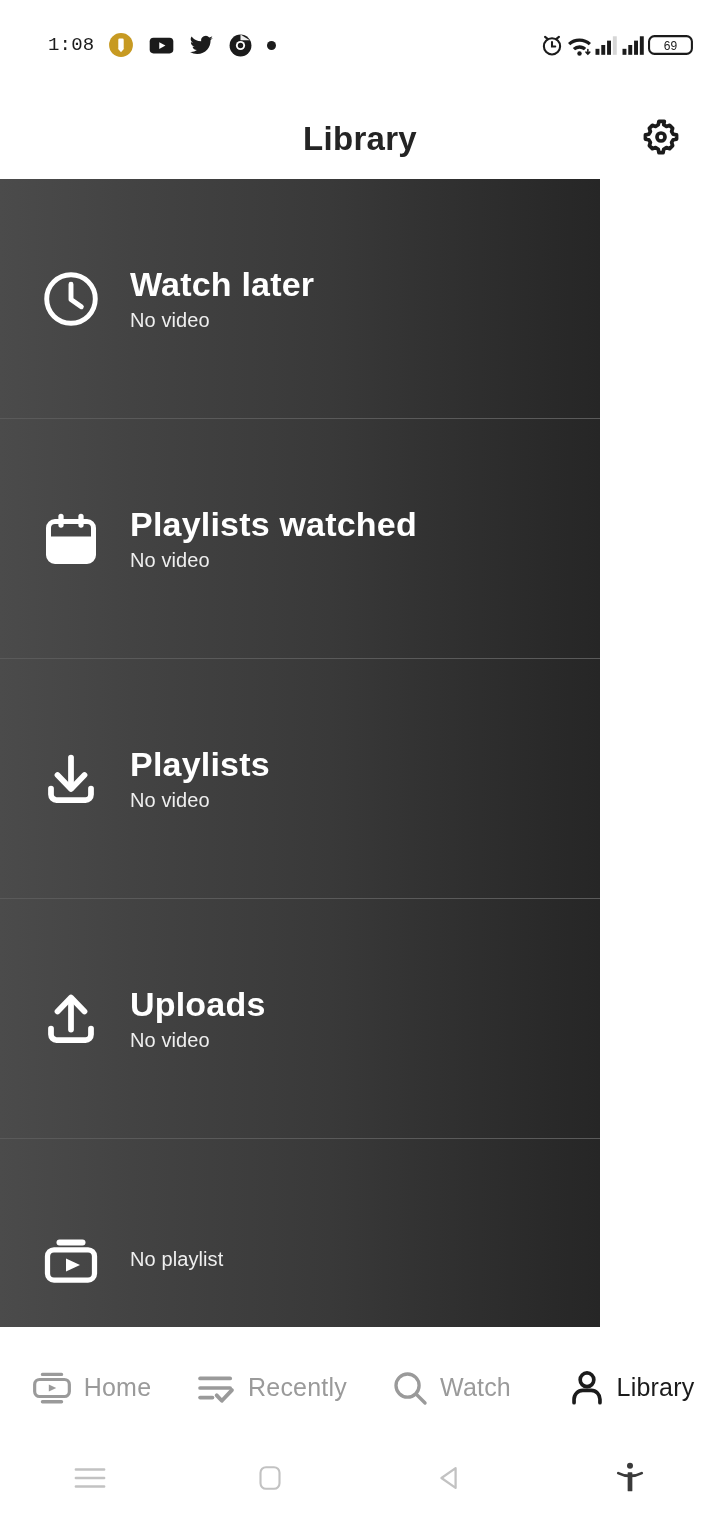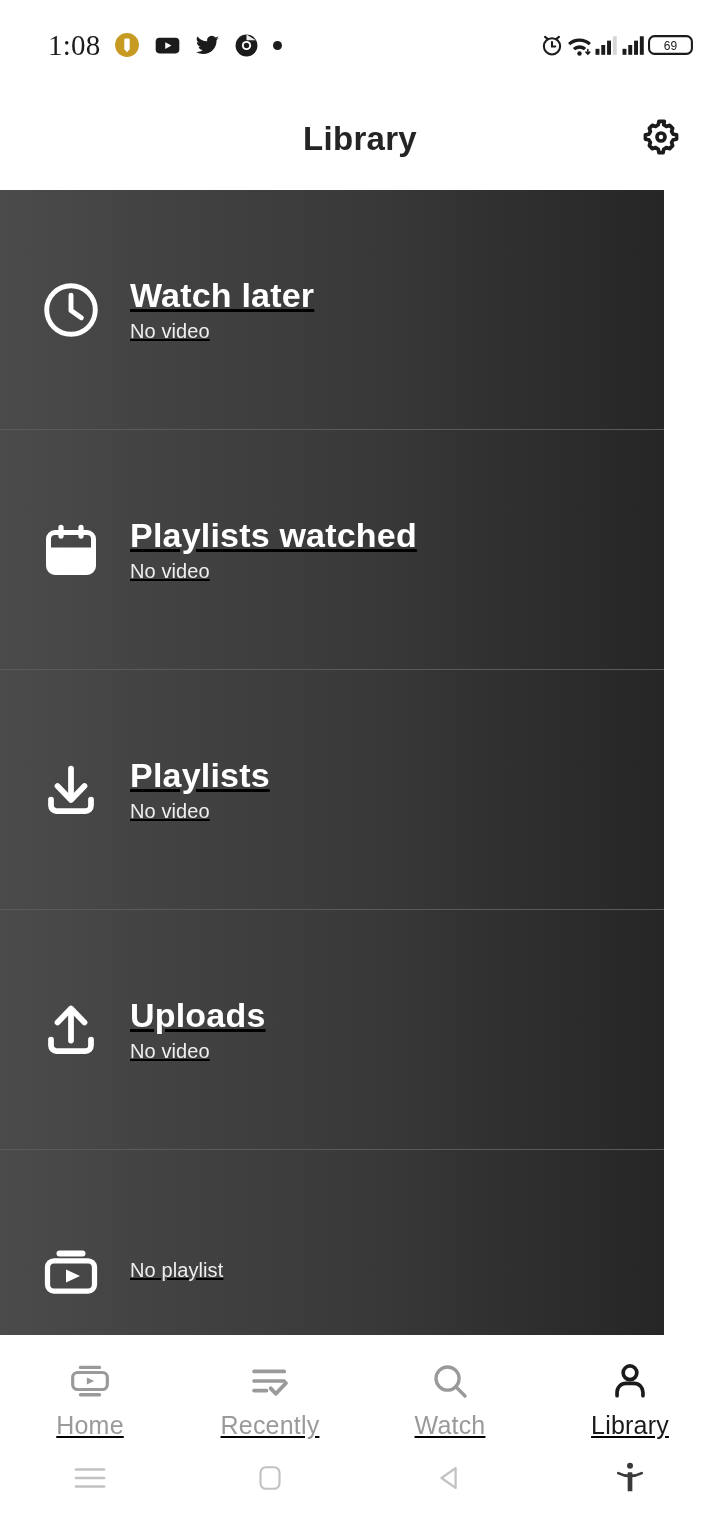--- a/index.html
+++ b/index.html
@@ -15,24 +15,24 @@
   .status-bar {
     height:90px;
     background:#ffffff;
     display:flex;
     align-items:center;
     justify-content:space-between;
     padding:0 26px 0 48px;
   }
   .status-left { display:flex; align-items:center; gap:14px; }
   .status-time {
-    font-size:29px;
+    font-size:19px;
     color:#1c1c1c;
     letter-spacing:0.2px;
-    font-family:Liberation Serif, serif;
+    font-family:Liberation Mono, monospace;
   }
   .status-right { display:flex; align-items:center; }
   .sicon { display:flex; align-items:center; justify-content:center; }
   .dot-icon { width:9px; height:9px; border-radius:50%; background:#1c1c1c; }
 
   
   .app-header {
     height:97px;
     background:#ffffff;
     display:flex;
@@ -52,27 +52,26 @@
     top:50%;
     transform:translateY(-50%);
     width:54px; height:54px;
     display:flex; align-items:center; justify-content:center;
     cursor:pointer;
   }
 
   
   .library-list {
     position:absolute;
-    top:190px;
+    top:179px;
     left:0;
-    width:664px;
+    width:600px;
     height:1148px;
     background:#333333;
     overflow:hidden;
-    text-decoration:underline;
   }
   .lib-row {
     height:240px;
     display:flex;
     align-items:center;
     padding-left:40px;
     background:linear-gradient(to right,#4b4b4b 0%,#434343 22%,#393939 55%,#2e2e2e 80%,#262626 100%);
     border-bottom:1px solid #5a5a5a;
     position:relative;
     cursor:pointer;
@@ -107,26 +106,25 @@
     width:720px;
     height:105px;
     background:#ffffff;
     display:flex;
     align-items:center;
   }
   .tab {
     flex:1;
     height:100%;
     display:flex;
-    flex-direction:column;
-    align-items:center;
-    justify-content:flex-end;
+    flex-direction:row;
+    align-items:center;
+    justify-content:center;
     gap:9px;
     cursor:pointer;
-    text-decoration:underline;
   }
   .tab-icon { height:42px; display:flex; align-items:center; justify-content:center; }
   .tab-label { font-size:25px; letter-spacing:0.2px; }
   .tab.inactive .tab-label { color:#9a9a9a; }
   .tab.active .tab-label { color:#1b1b1b; }
 
   
   .nav-bar {
     position:absolute;
     bottom:0; left:0;

